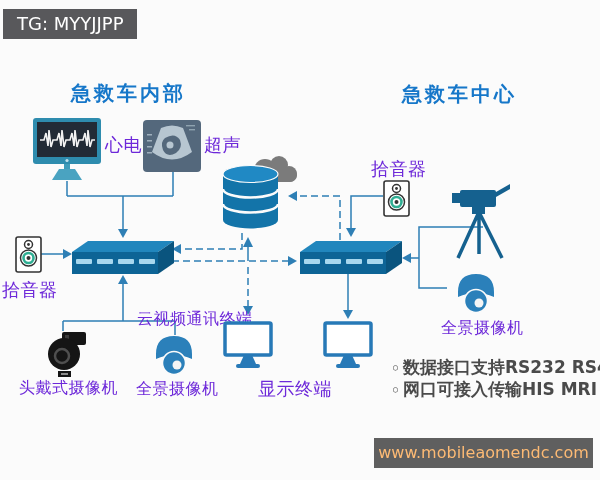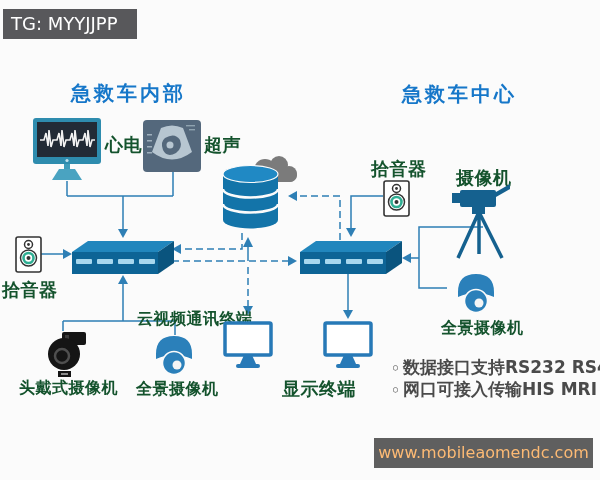--- a/index.html
+++ b/index.html
@@ -2,33 +2,33 @@
 <html><head>
 <meta charset="utf-8">
 <style>
   html,body{margin:0;padding:0;background:#ffffff;}
   .stage{
     position:relative;width:600px;height:480px;background:#fbfbfb;overflow:hidden;
     font-family:"DejaVu Sans","Liberation Sans",sans-serif;
   }
   .tg-badge{
     position:absolute;left:3px;top:9px;width:134px;height:30px;background:#58585b;
-    color:#ffffff;font-size:18px;line-height:30px;padding-left:8px;box-sizing:border-box;
+    color:#ffffff;font-size:18px;line-height:30px;padding-left:14px;box-sizing:border-box;
     white-space:nowrap;
   }
   .watermark{
     position:absolute;left:374px;top:438px;width:219px;height:30px;background:#5f5f5f;
     color:#fdba74;font-size:16px;line-height:30px;text-align:center;white-space:nowrap;
   }
   .title{
     position:absolute;color:#1677c9;font-size:20px;font-weight:bold;
     letter-spacing:3px;white-space:nowrap;
   }
   .lbl{
-    position:absolute;color:#14532d;font-size:16px;font-weight:bold;
+    position:absolute;color:#6d28d9;font-size:16px;font-weight:normal;
     letter-spacing:0.5px;white-space:nowrap;
   }
   .lbl.big{font-size:18px;}
   .note{
     position:absolute;color:#4a4a4a;font-size:17px;font-weight:bold;white-space:nowrap;
     display:flex;align-items:center;gap:3px;
   }
   .note .bullet{font-size:14px;font-weight:bold;line-height:1;}
   .connectors{position:absolute;left:0;top:0;}
   .dev{position:absolute;line-height:0;}
@@ -184,21 +184,21 @@
     </svg>
   </div>
 
   <div class="dev" style="left:323px;top:321px;">
     <svg width="50" height="50" viewBox="0 0 50 50">
       <rect x="2" y="2" width="46" height="32" rx="1.5" fill="#ffffff" stroke="#2779b7" stroke-width="3.5"></rect>
       <polygon points="21,34 29,34 33,43 17,43" fill="#2779b7"></polygon>
       <rect x="13" y="43" width="24" height="4" rx="2" fill="#2779b7"></rect>
     </svg>
   </div>
-  <div class="lbl big" style="left:282px;top:377px;">显示终端</div>
+  <div class="lbl big" style="left:258px;top:377px;">显示终端</div>
 
   <div class="dev" style="left:298px;top:239px;">
     <svg width="106" height="38" viewBox="0 0 106 38">
       <polygon points="2,13 88,13 104,2 18,2" fill="#2186bd"></polygon>
       <polygon points="88,13 104,2 104,24 88,35" fill="#0a547e"></polygon>
       <rect x="2" y="13" width="86" height="22" fill="#0d6496"></rect>
       <rect x="6" y="20" width="16" height="5" rx="1" fill="#a7d7ee"></rect>
       <rect x="27" y="20" width="16" height="5" rx="1" fill="#a7d7ee"></rect>
       <rect x="48" y="20" width="16" height="5" rx="1" fill="#a7d7ee"></rect>
       <rect x="69" y="20" width="16" height="5" rx="1" fill="#a7d7ee"></rect>
@@ -210,21 +210,20 @@
     <svg width="27" height="37" viewBox="0 0 27 37">
       <rect x="1" y="1" width="25" height="35" rx="2" fill="#ffffff" stroke="#333333" stroke-width="1.6"></rect>
       <circle cx="13.5" cy="8.5" r="4" fill="#ffffff" stroke="#333333" stroke-width="1.5"></circle>
       <circle cx="13.5" cy="8.5" r="1.4" fill="#333333"></circle>
       <circle cx="13.5" cy="22" r="8" fill="#ffffff" stroke="#333333" stroke-width="1.5"></circle>
       <circle cx="13.5" cy="22" r="5" fill="none" stroke="#2fae93" stroke-width="2.6"></circle>
       <circle cx="13.5" cy="22" r="2" fill="#333333"></circle>
     </svg>
   </div>
 
-  <div class="lbl big" style="left:456px;top:166px;">摄像机</div>
   <div class="dev" style="left:450px;top:182px;">
     <svg width="62" height="80" viewBox="0 0 62 80">
       <polygon points="46,10 60,2 60,7 46,15" fill="#15618f"></polygon>
       <rect x="10" y="8" width="36" height="17" rx="2" fill="#15618f"></rect>
       <rect x="2" y="11" width="8" height="10" fill="#15618f"></rect>
       <rect x="22" y="25" width="13" height="7" fill="#15618f"></rect>
       <path d="M28,32 L8,76 M30,32 L52,76 M29,32 L29,72" stroke="#15618f" stroke-width="3.5" fill="none"></path>
     </svg>
   </div>
 

